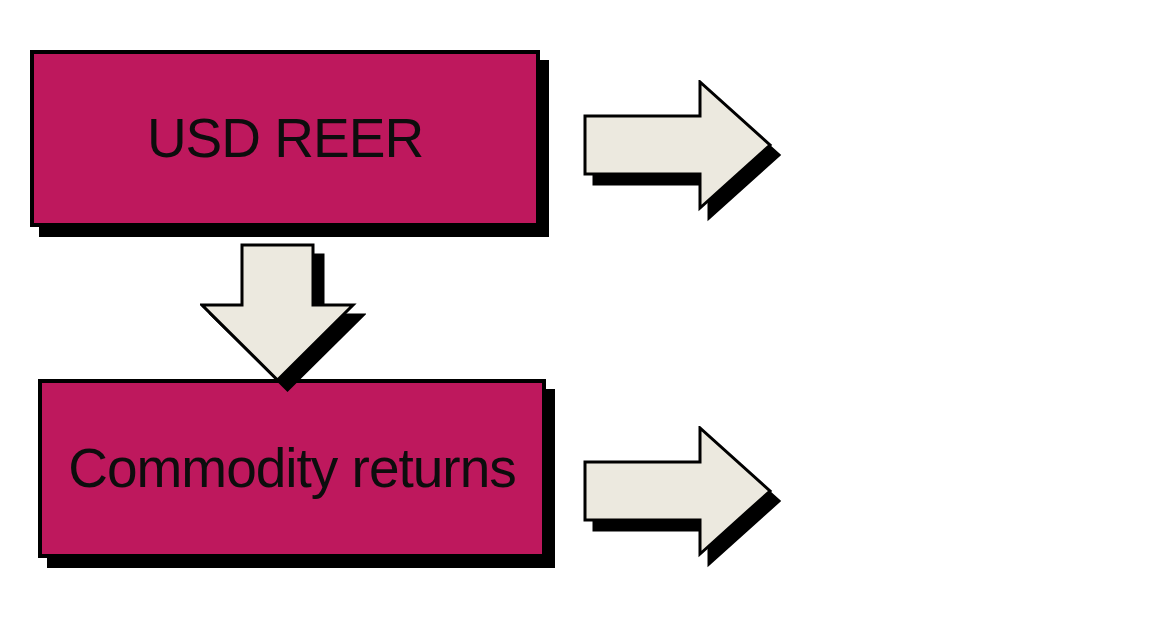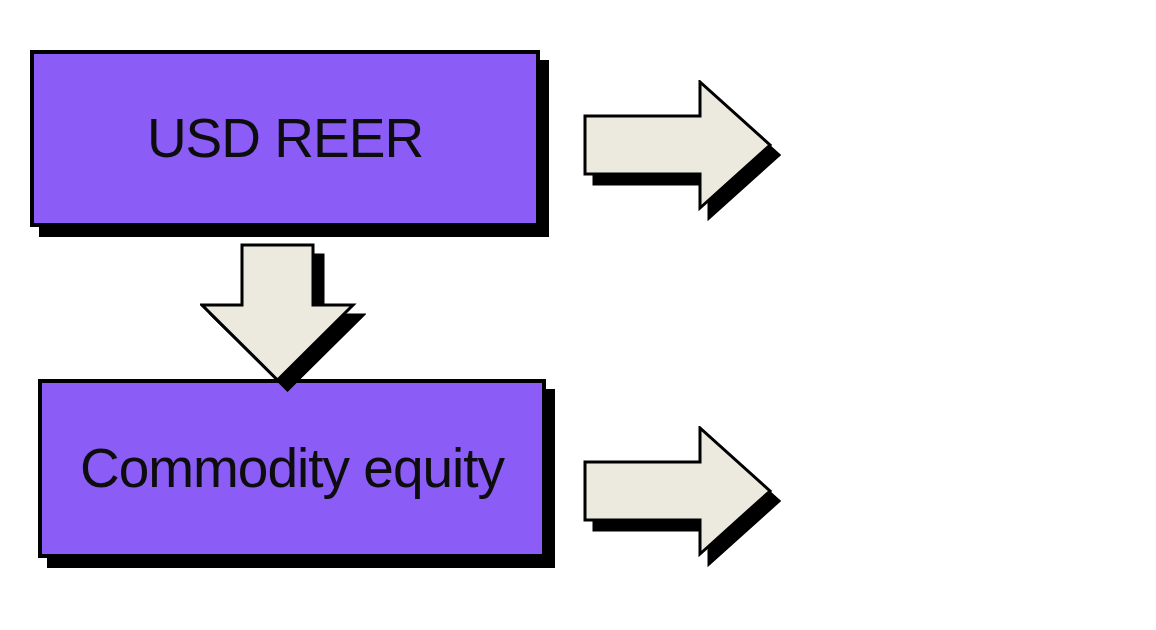--- a/index.html
+++ b/index.html
@@ -11,21 +11,21 @@
   .canvas {
     position: relative;
     width: 1156px;
     height: 630px;
     background: #ffffff;
     overflow: hidden;
   }
   .node {
     position: absolute;
     box-sizing: border-box;
-    background: #8b5cf6;
+    background: #be185d;
     border: 4px solid #000000;
     box-shadow: 9px 10px 0 #000000;
     display: flex;
     align-items: center;
     justify-content: center;
     text-align: center;
   }
   .node-label {
     font-size: 55px;
     line-height: 1.42;
@@ -58,21 +58,21 @@
 </head>
 <body>
 
 <div class="canvas">
 
   <div class="node" id="node-usd-reer">
     <span class="node-label">USD REER</span>
   </div>
 
   <div class="node" id="node-commodity-prices">
-    <span class="node-label">Commodity equity</span>
+    <span class="node-label">Commodity returns</span>
   </div>
 
 
   <div class="connector" id="connector-usd-to-em">
     <svg width="200" height="142" viewBox="0 0 200 142">
       <polygon points="2,36 117,36 117,2 187,65 117,128 117,94 2,94" transform="translate(9,10)" fill="#000000" stroke="#000000" stroke-width="3"></polygon>
       <polygon points="2,36 117,36 117,2 187,65 117,128 117,94 2,94" fill="#ECE9DF" stroke="#000000" stroke-width="3" stroke-linejoin="miter"></polygon>
     </svg>
   </div>
 

